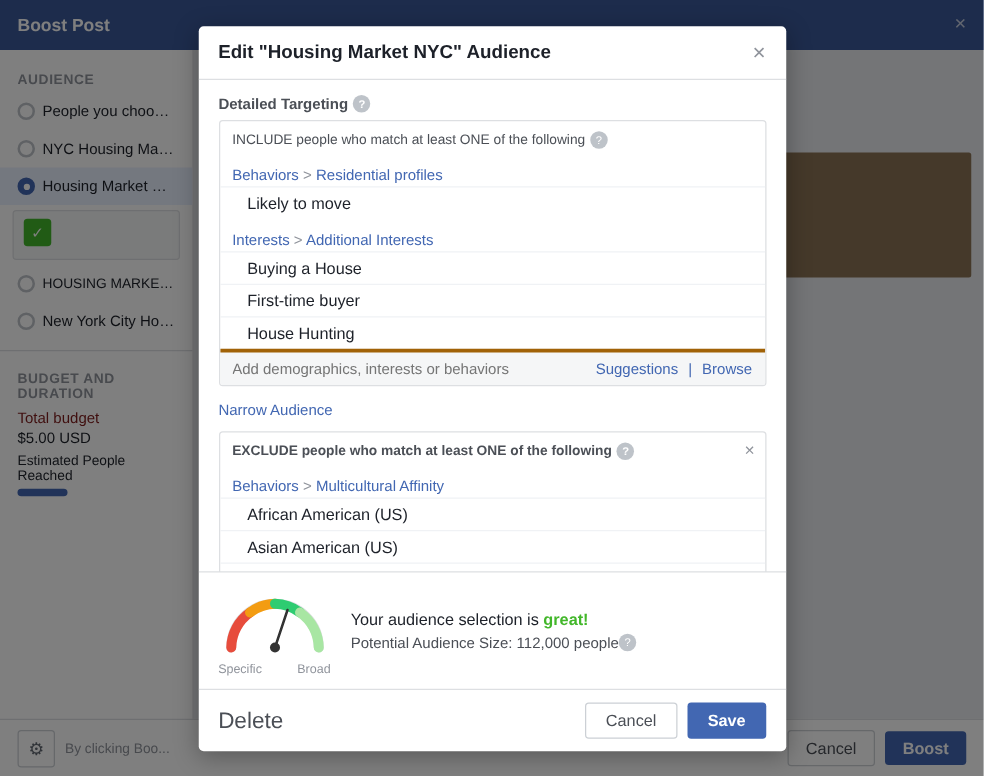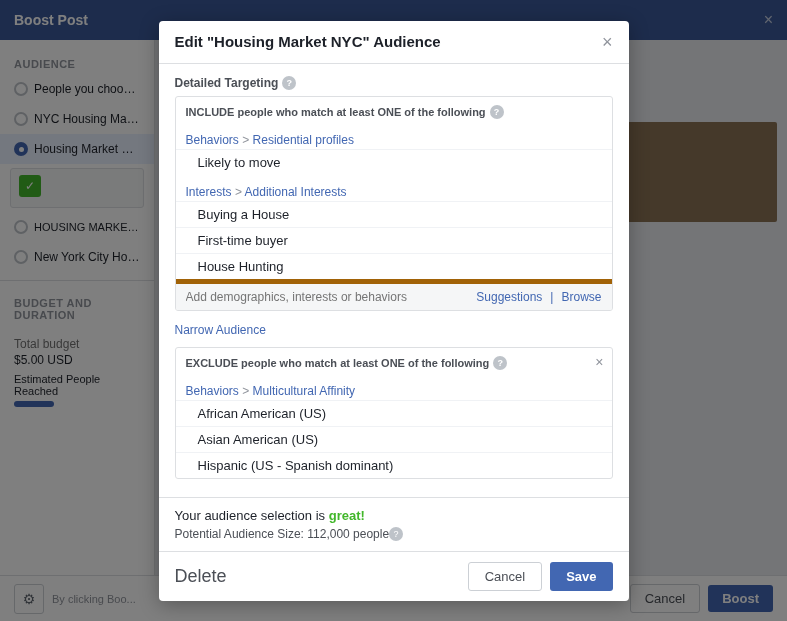--- a/index.html
+++ b/index.html
@@ -307,21 +307,21 @@
 
     .include-box {
       border: 1px solid #dddfe2;
       border-radius: 3px;
       margin-bottom: 8px;
       overflow: hidden;
     }
 
     .include-box-header {
       font-size: 11px;
-      font-weight: 700;
+      font-weight: 400;
       color: #4b4f56;
       padding: 8px 10px;
       display: flex;
       align-items: center;
       gap: 4px;
     }
 
     .category-link {
       padding: 6px 10px 2px;
       font-size: 12px;
@@ -339,21 +339,21 @@
       color: #1d2129;
       border-top: 1px solid #f0f2f5;
       display: flex;
       align-items: flex-start;
     }
 
     .add-demographics-row {
       padding: 6px 10px;
       display: flex;
       align-items: center;
-      border-top: 5px solid #a16207;
+      border-top: 3px solid #a16207;
       background: #f5f6f7;
     }
 
     .add-demo-input {
       flex: 1;
       border: none;
       background: transparent;
       font-size: 12px;
       color: #90949c;
       outline: none;
@@ -556,21 +556,21 @@
 
       <div class="audience-item">
         <div class="radio-circle"></div>
         <span style="font-size:12px;overflow:hidden;white-space:nowrap;text-overflow:ellipsis;">New York City Housing...</span>
       </div>
 
       <hr class="section-divider">
 
       <div class="budget-section">
         <div class="budget-label">BUDGET AND DURATION</div>
-        <div class="budget-total-label" style="margin-top:16px;font-size:12px;color:#737373;">Total budget</div>
+        <div class="budget-total-label" style="margin-top:6px;font-size:12px;color:#7f1d1d;">Total budget</div>
         <div class="budget-value">$5.00 USD</div>
         <div class="estimated-label">Estimated People Reached</div>
         <div class="estimated-bar"></div>
       </div>
     </div>
 
     <div class="right-panel">
       <div class="news-feed-area">
         <div class="news-feed-header">ILE NEWS FEED</div>
         <button class="like-page-btn">
@@ -695,20 +695,41 @@
 
         <div class="item-row">
           <span>Hispanic (US - Spanish dominant)</span>
         </div>
 
       </div>
 
     </div>
 
     <div class="modal-footer-gauge">
+      <div class="gauge-container">
+        <svg class="gauge-svg" viewBox="0 0 90 55" xmlns="http://www.w3.org/2000/svg">
+
+          <path d="M 10 50 A 35 35 0 0 1 80 50" stroke="#dddfe2" stroke-width="8" fill="none" stroke-linecap="round"></path>
+
+          <path d="M 10 50 A 35 35 0 0 1 25 22" stroke="#e74c3c" stroke-width="8" fill="none" stroke-linecap="round"></path>
+
+          <path d="M 25 22 A 35 35 0 0 1 45 15" stroke="#f39c12" stroke-width="8" fill="none" stroke-linecap="round"></path>
+
+          <path d="M 45 15 A 35 35 0 0 1 65 22" stroke="#2ecc71" stroke-width="8" fill="none" stroke-linecap="round"></path>
+
+          <path d="M 65 22 A 35 35 0 0 1 80 50" stroke="#a8e6a3" stroke-width="8" fill="none" stroke-linecap="round"></path>
+
+          <line x1="45" y1="50" x2="55" y2="20" stroke="#333" stroke-width="2" stroke-linecap="round"></line>
+          <circle cx="45" cy="50" r="4" fill="#333"></circle>
+        </svg>
+        <div class="gauge-labels">
+          <span>Specific</span>
+          <span>Broad</span>
+        </div>
+      </div>
 
       <div class="audience-info">
         <div>
           <span>Your audience selection is </span><span class="great" style="color:#42b72a;font-weight:700;">great!</span>
         </div>
         <div class="audience-size">
           <span>Potential Audience Size: 112,000 people</span>
           <span class="help-icon">?</span>
         </div>
       </div>

